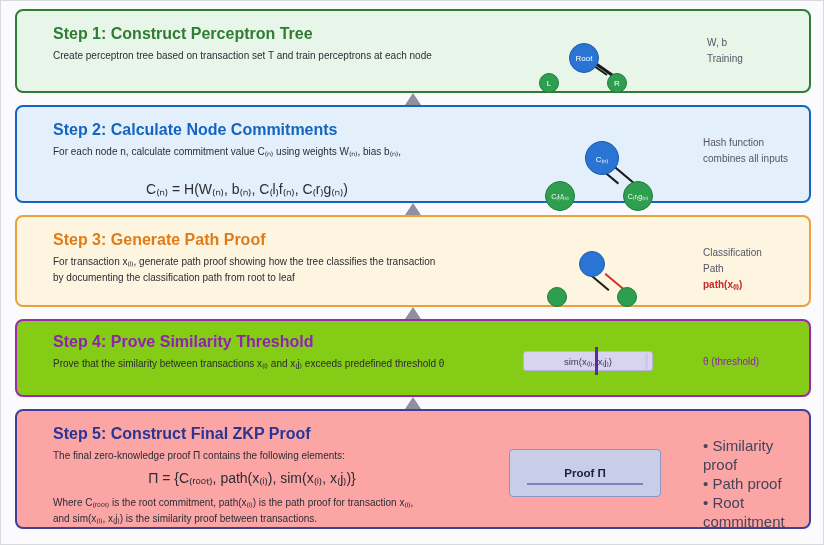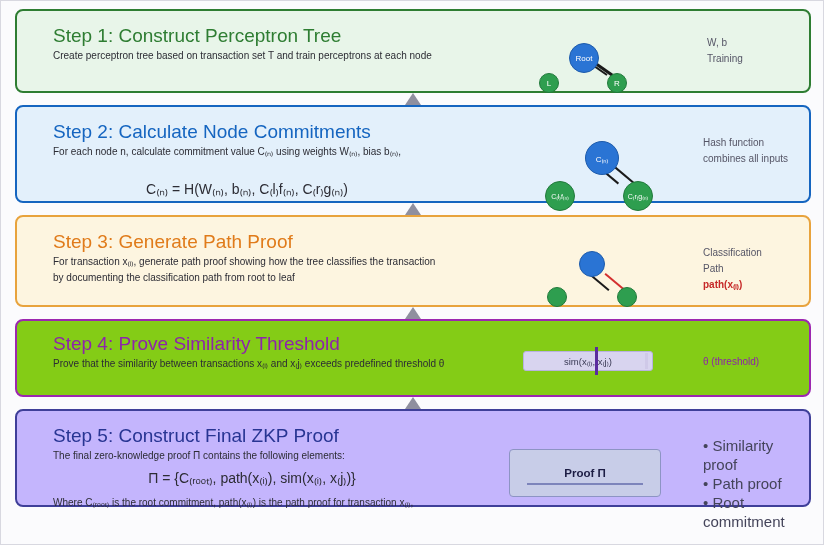--- a/index.html
+++ b/index.html
@@ -24,22 +24,22 @@
   .step {
     position: absolute;
     left: 14px;
     width: 796px;
     box-sizing: border-box;
     border-radius: 8px;
     border-width: 2px;
     border-style: solid;
   }
   .step-title {
-    font-size: 19px;
-    font-weight: normal;
+    font-size: 16px;
+    font-weight: bold;
     position: absolute;
     left: 36px;
     text-align: right;
   }
   .step-body {
     position: absolute;
     left: 36px;
     font-size: 10px;
     color: #2c2c34;
     line-height: 16px;
@@ -65,21 +65,21 @@
   #step2 .step-body { top: 37px; }
 
   #step3 { top: 214px; height: 92px; background: #fdf5e0; border-color: #e8a33d; }
   #step3 .step-title { color: #e07b1a; top: 14px; }
   #step3 .step-body { top: 37px; }
 
   #step4 { top: 318px; height: 78px; background: #84cc16; border-color: #9c27b0; }
   #step4 .step-title { color: #8e24aa; top: 12px; }
   #step4 .step-body { top: 35px; }
 
-  #step5 { top: 408px; height: 98px; background: #c4b5fd; border-color: #3f3f99; }
+  #step5 { top: 408px; height: 120px; background: #fca5a5; border-color: #3f3f99; }
   #step5 .step-title { color: #283593; top: 14px; }
   #step5 .step-body { top: 37px; }
 
   .arrow {
     position: absolute;
     left: 404px;
     width: 16px;
     color: #8f8f9f;
   }
   .arrow svg { display: block; }
@@ -245,20 +245,21 @@
         <polygon points="8,0 16,12 0,12" fill="#8f8f9f"></polygon>
       </svg>
   </div>
 
   <div class="step" id="step5">
     <div class="step-title">Step 5: Construct Final ZKP Proof</div>
     <div class="step-body">The final zero-knowledge proof Π contains the following elements:</div>
     <div class="step-body center-line" style="left:0; top:59px; width:470px; text-align:center;">Π = {C₍ᵣₒₒₜ₎, path(x₍ᵢ₎), sim(x₍ᵢ₎, x₍j₎)}</div>
     <div class="step-body" style="top:84px;">
       <div>Where C₍ᵣₒₒₜ₎ is the root commitment, path(x₍ᵢ₎) is the path proof for transaction x₍ᵢ₎,</div>
+      <div>and sim(x₍ᵢ₎, x₍j₎) is the similarity proof between transactions.</div>
     </div>
 
     <div class="proof-box" style="left:492px; top:38px; width:152px; height:48px;">Proof Π</div>
     <div class="proof-line" style="left:510px; top:72px; width:116px;"></div>
 
     <div class="bullets" style="left:686px; top:25px;">
       <div>• Similarity proof</div>
       <div>• Path proof</div>
       <div>• Root commitment</div>
     </div>

